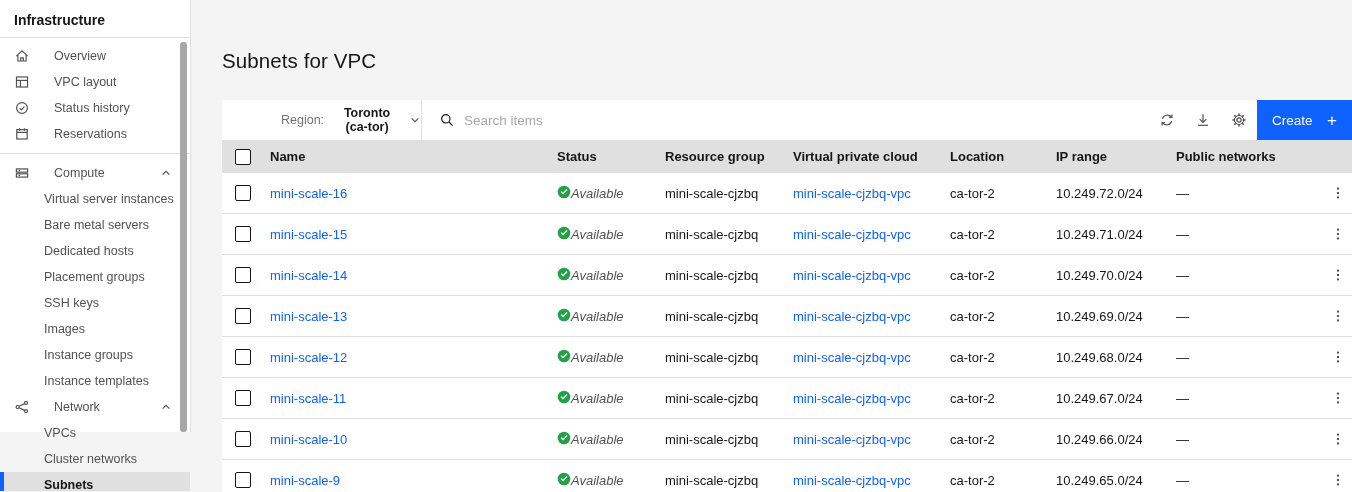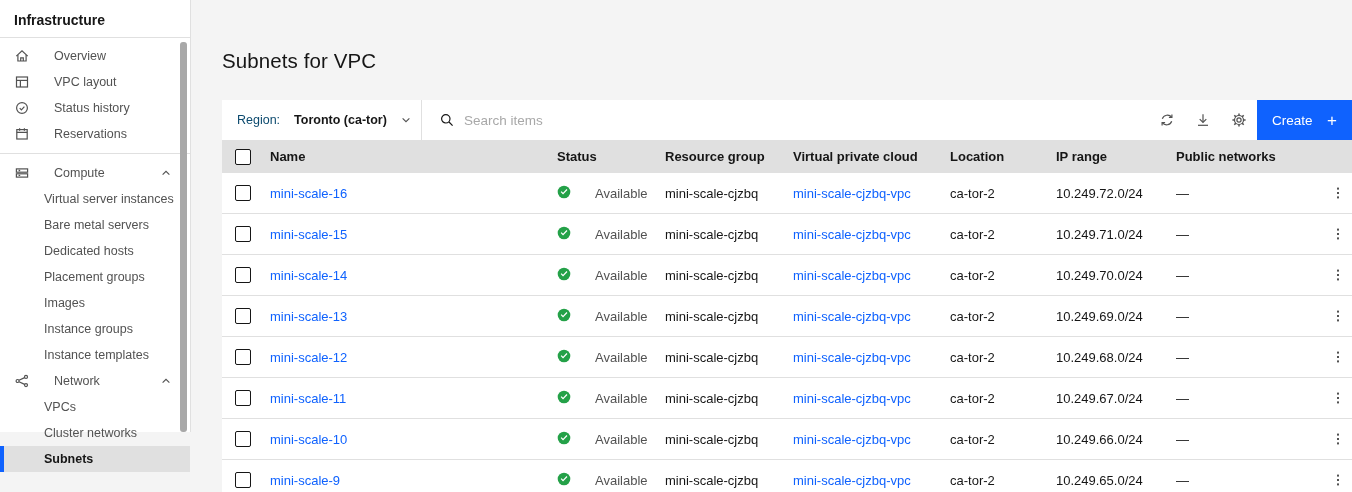--- a/index.html
+++ b/index.html
@@ -50,21 +50,21 @@
   .main { position:relative; flex:1; height:100%; background:#f4f4f4; }
   .page-title {
     margin:48px 0 0 31px; font-size:20.5px; font-weight:400;
     color:#161616; line-height:26px; letter-spacing:0.1px;
   }
   .panel { position:absolute; left:31px; right:0; top:100px; bottom:0; display:flex; flex-direction:column; }
 
   
   .toolbar { display:flex; align-items:center; height:40px; min-height:40px; background:#ffffff; }
   .region { display:flex; align-items:center; width:199px; min-width:199px; padding-left:15px; }
-  .region-label { font-size:12.5px; color:#0c4a6e; margin-right:14px; }
+  .region-label { font-size:12.5px; color:#737373; margin-right:14px;margin-left:44px; }
   .region-btn {
     display:flex; align-items:center; gap:13px; background:none; border:none;
     font-family:inherit; font-size:12.5px; font-weight:bold; color:#161616; cursor:pointer; padding:0;
   }
   .toolbar-divider { width:1px; height:40px; background:#e0e0e0; }
   .search { flex:1; display:flex; align-items:center; padding-left:17px; gap:9px; }
   .search .nav-icon { color:#161616; }
   .search input {
     flex:1; border:none; outline:none; background:transparent;
     font-family:inherit; font-size:13.5px; color:#161616; padding:0;
@@ -90,21 +90,21 @@
   }
   tbody td {
     background:#ffffff; height:39px; border-bottom:1px solid #e0e0e0;
     font-size:13px; color:#161616; padding:0; white-space:nowrap; overflow:hidden;
   }
   .cb {
     width:16px; height:16px; border:1px solid #161616; border-radius:2px;
     background:#fff; margin-left:13px; cursor:pointer;
   }
   a.tlink { color:var(--accent,#0f62fe); text-decoration:none; cursor:pointer; }
-  .status-cell { display:flex; align-items:center; gap:24px; color:#525252; }
+  .status-cell { display:flex; align-items:center; gap:0; color:#525252;font-style:italic; }
   .status-cell svg { width:14px; height:14px; flex:none; }
   .kebab-btn { width:29px; color:#525252; }
   .sliver { height:7px; background:#ffffff; }
 </style>
 </head>
 <body>
 
 <div class="app">
 
   <aside class="sidebar">
@@ -168,20 +168,23 @@
           <span>Virtual server instances</span>
         </div>
         <div class="nav-item nav-sub">
           <span>Bare metal servers</span>
         </div>
         <div class="nav-item nav-sub">
           <span>Dedicated hosts</span>
         </div>
         <div class="nav-item nav-sub">
           <span>Placement groups</span>
+        </div>
+        <div class="nav-item nav-sub">
+          <span>SSH keys</span>
         </div>
         <div class="nav-item nav-sub">
           <span>Images</span>
         </div>
         <div class="nav-item nav-sub">
           <span>Instance groups</span>
         </div>
         <div class="nav-item nav-sub">
           <span>Instance templates</span>
         </div>

